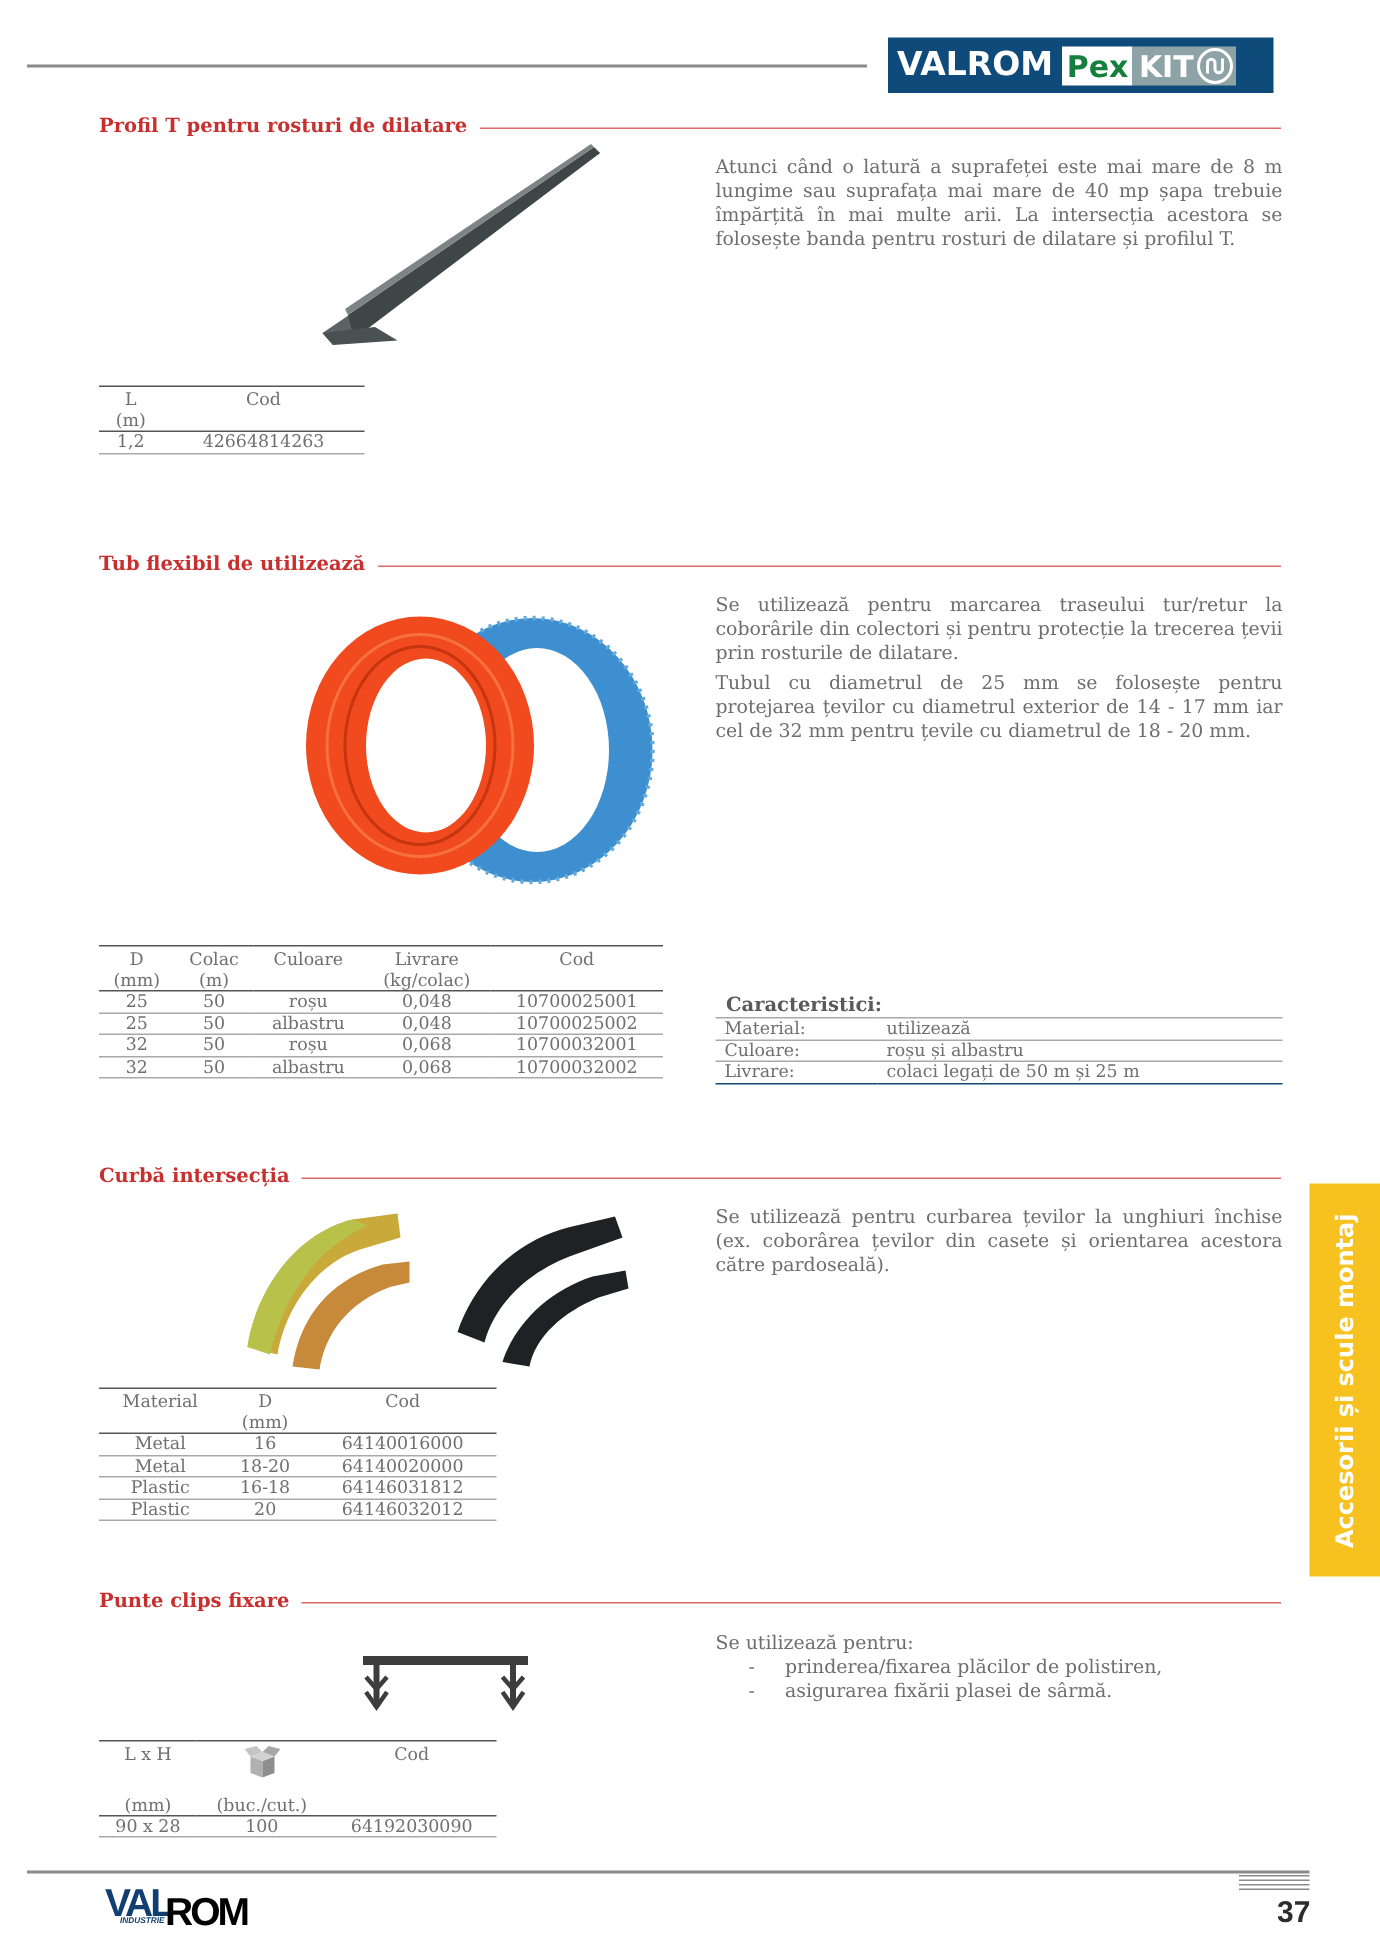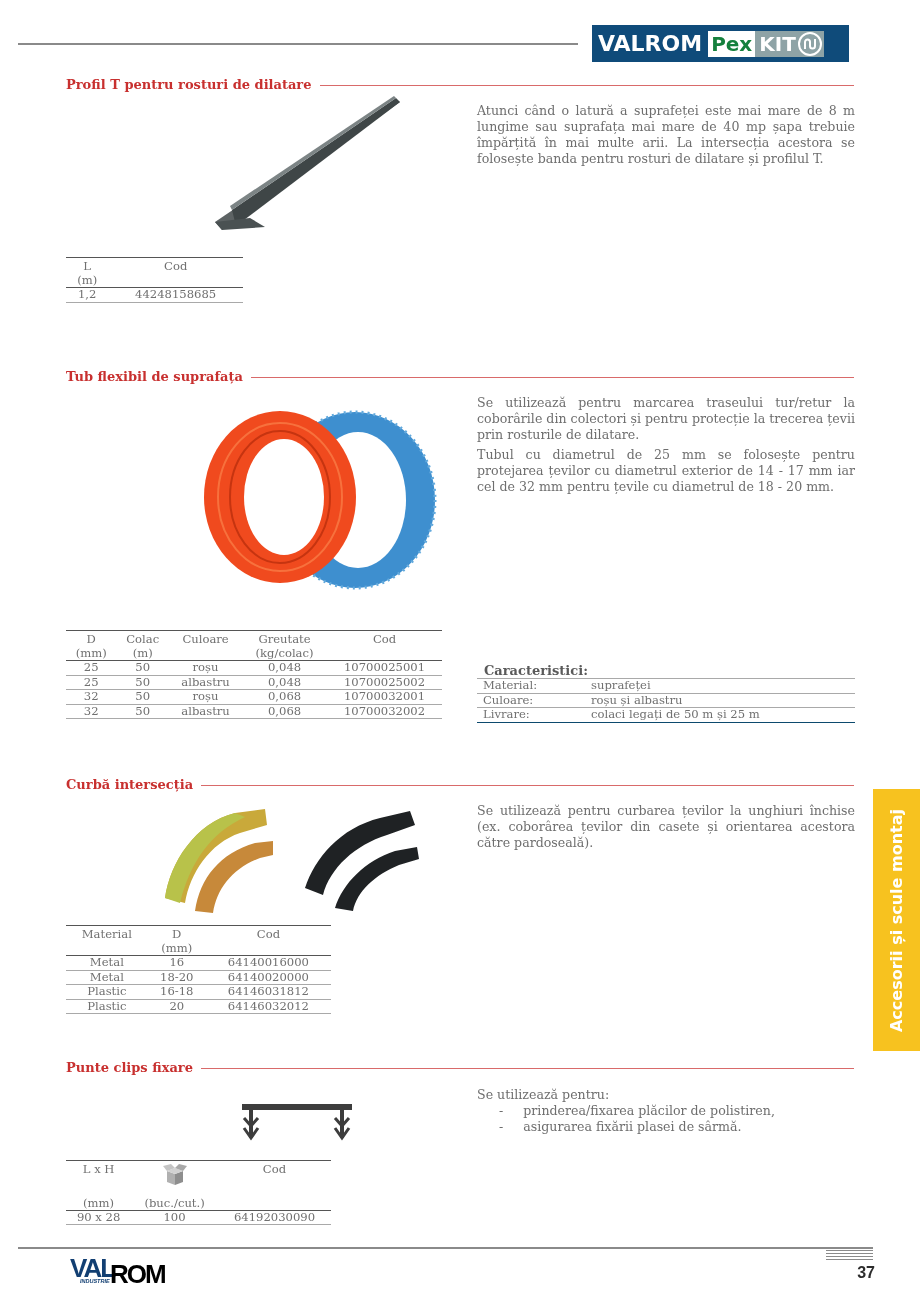--- a/index.html
+++ b/index.html
@@ -38,21 +38,21 @@
   table.chars td.k { width: 108px; }
 
   
   .side-tab { left: 873px; top: 789px; width: 47px; height: 262px; background: #f7c21f; display: flex; align-items: center; justify-content: center; }
   .side-tab span { transform: rotate(-90deg); white-space: nowrap; color: #ffffff; font-family: "DejaVu Sans", sans-serif; font-weight: bold; font-size: 16px; }
 
   
   .bottom-rule { left: 18px; top: 1247px; width: 855px; height: 2px; background: #8a8a8a; }
   .footer-lines { left: 826px; top: 1250px; width: 47px; }
   .footer-lines div { height: 1px; background: #8a8a8a; margin-bottom: 2px; }
-  .page-num { left: 850px; top: 1264px; width: 25px; text-align: right; font-family: "Liberation Sans", sans-serif; font-weight: bold; font-size: 16px; color: #2d2d2d; }
+  .page-num { left: 850px; top: 1264px; width: 25px; text-align: center; font-family: "Liberation Sans", sans-serif; font-weight: bold; font-size: 20px; color: #2d2d2d; }
   .foot-logo { left: 70px; top: 1255px; width: 118px; height: 32px; }
 </style>
 </head>
 <body>
 
 <div class="abs top-rule"></div>
 <div class="abs brand">
   <span class="brand-valrom">VALROM</span>
   <span class="brand-pex">Pex</span>
   <span class="brand-kit">
@@ -84,27 +84,27 @@
 <table class="abs spec" style="left:66px;top:257px;width:177px;">
   <thead>
     <tr>
       <th><span>L</span><br><span>(m)</span></th>
       <th><span>Cod</span></th>
     </tr>
   </thead>
   <tbody>
     <tr>
       <td>1,2</td>
-      <td>44248158685</td>
+      <td>42664814263</td>
     </tr>
   </tbody>
 </table>
 
 <div class="abs sec-rule" style="left:66px;top:377px;width:788px;"></div>
-<div class="abs sec-title" style="left:66px;top:369px;">Tub flexibil de suprafața</div>
+<div class="abs sec-title" style="left:66px;top:369px;">Tub flexibil de utilizează</div>
 
 <div class="abs" style="left:200px;top:405px;width:240px;height:195px;">
   <svg width="240" height="195" viewBox="0 0 240 195">
     <ellipse cx="155" cy="95" rx="80" ry="88" fill="#3e8fcf"></ellipse>
     <ellipse cx="158" cy="95" rx="48" ry="68" fill="#ffffff"></ellipse>
     <ellipse cx="155" cy="95" rx="80" ry="88" fill="none" stroke="#62a9dc" stroke-width="3" stroke-dasharray="2 4"></ellipse>
     <ellipse cx="80" cy="92" rx="76" ry="86" fill="#f04a1e"></ellipse>
     <ellipse cx="84" cy="92" rx="40" ry="58" fill="#ffffff"></ellipse>
     <ellipse cx="80" cy="92" rx="62" ry="74" fill="none" stroke="#f7713d" stroke-width="2"></ellipse>
     <ellipse cx="80" cy="92" rx="50" ry="66" fill="none" stroke="#c63410" stroke-width="2"></ellipse>
@@ -115,21 +115,21 @@
   <p>Se utilizează pentru marcarea traseului tur/retur la coborârile din colectori și pentru protecție la trecerea țevii prin rosturile de dilatare.</p>
   <p>Tubul cu diametrul de 25 mm se folosește pentru protejarea țevilor cu diametrul exterior de 14 - 17 mm iar cel de 32 mm pentru țevile cu diametrul de 18 - 20 mm.</p>
 </div>
 
 <table class="abs spec" style="left:66px;top:630px;width:376px;">
   <thead>
     <tr>
       <th><span>D</span><br><span>(mm)</span></th>
       <th><span>Colac</span><br><span>(m)</span></th>
       <th><span>Culoare</span></th>
-      <th><span>Greutate</span><br><span>(kg/colac)</span></th>
+      <th><span>Livrare</span><br><span>(kg/colac)</span></th>
       <th><span>Cod</span></th>
     </tr>
   </thead>
   <tbody>
     <tr>
         <td>25</td>
         <td>50</td>
         <td>roșu</td>
         <td>0,048</td>
         <td>10700025001</td>
@@ -156,21 +156,21 @@
         <td>10700032002</td>
       </tr>
   </tbody>
 </table>
 
 <div class="abs char-title" style="left:484px;top:663px;">Caracteristici:</div>
 <table class="abs chars" style="left:477px;top:678px;">
   <tbody>
     <tr>
         <td class="k">Material:</td>
-        <td>suprafeței</td>
+        <td>utilizează</td>
       </tr>
     <tr>
         <td class="k">Culoare:</td>
         <td>roșu și albastru</td>
       </tr>
     <tr>
         <td class="k">Livrare:</td>
         <td>colaci legați de 50 m și 25 m</td>
       </tr>
   </tbody>

